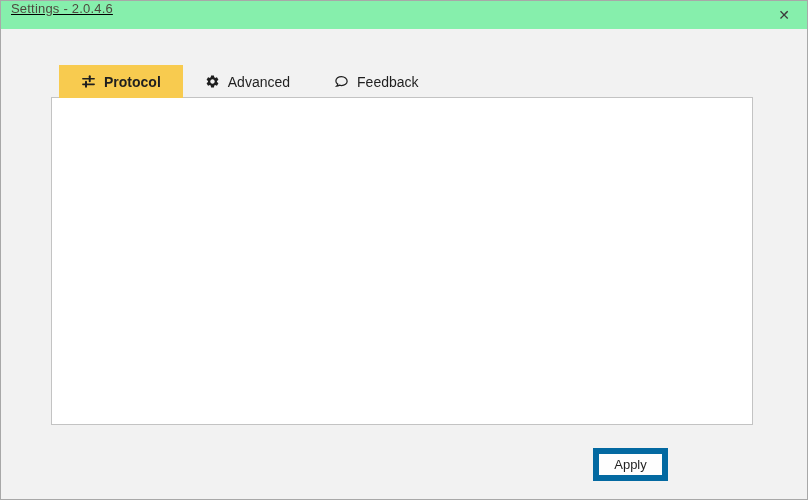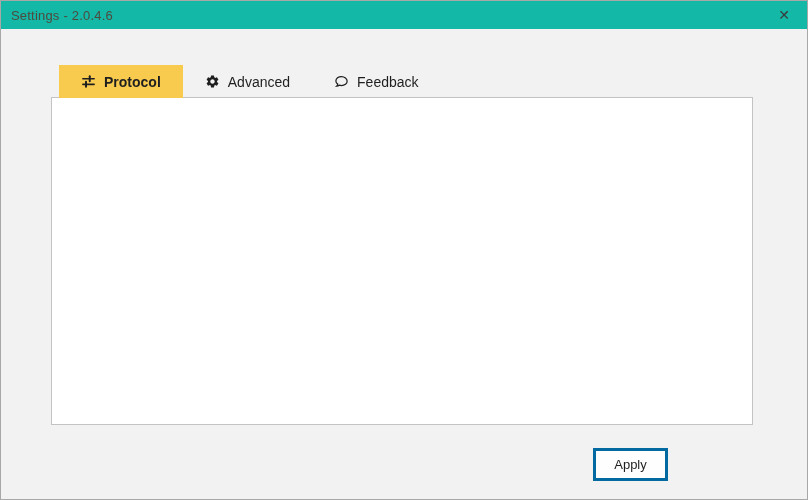--- a/index.html
+++ b/index.html
@@ -12,22 +12,22 @@
   }
   .window {
     position: absolute; inset: 0;
     width: 808px; height: 500px;
     background: #f2f2f2;
     border: 1px solid #a8a8a8;
   }
   
   .titlebar {
     position: absolute; left: 0; top: 0; right: 0; height: 28px;
-    background: #14b8a6;
-    display: flex; align-items: center;
+    background: #86efac;
+    display: flex;  text-decoration: underline;
   }
   .titlebar-text {
     margin-left: 10px;
     font-size: 13px;
     color: #4e4a3f;
     letter-spacing: .2px;
   }
   .titlebar-close {
     position: absolute; right: 0; top: 0;
     width: 46px; height: 28px;
@@ -107,21 +107,21 @@
     font-size: 14px; color: #161616;
   }
   .row-udp { left: 293px; top: 336px; }
   .row-tcp { left: 293px; top: 364px; }
   .row-udp .opt-label, .row-tcp .opt-label { font-size: 14px; }
   
   .btn {
     position: absolute;
     width: 75px; height: 33px;
     background: #fefefe;
-    border: 3px solid #0369a1;
+    border: 6px solid #0369a1;
     font-family: "Liberation Sans", sans-serif;
     font-size: 13px; color: #1f1f1f;
     display: flex; align-items: center; justify-content: center;
     cursor: pointer;
   }
   .btn-apply { left: 592px; top: 447px; }
   .btn-close { left: 677px; top: 447px; }
 </style>
 </head>
 <body>

